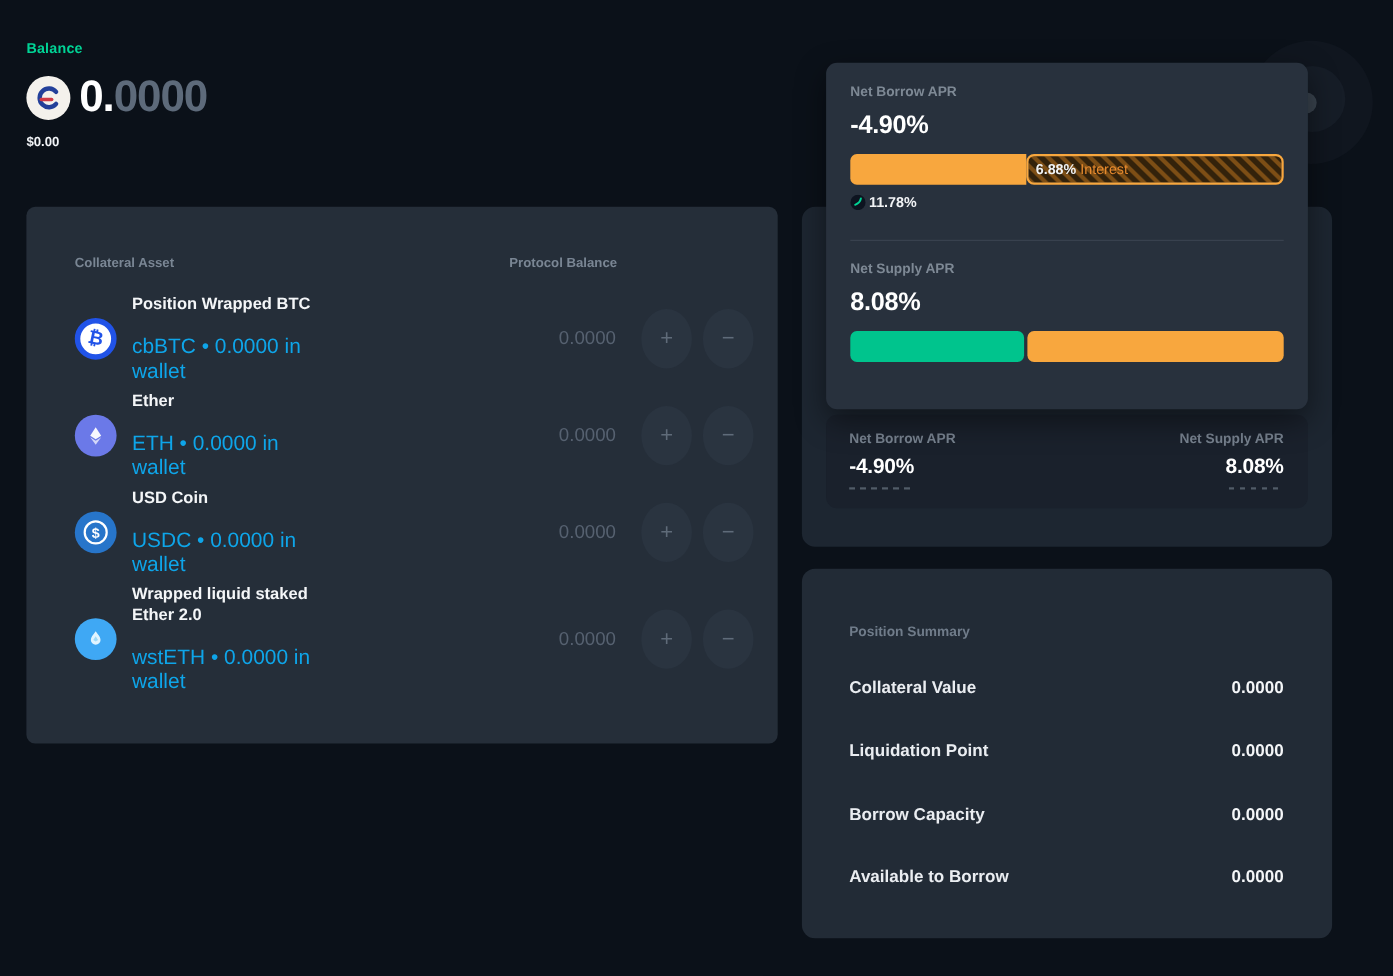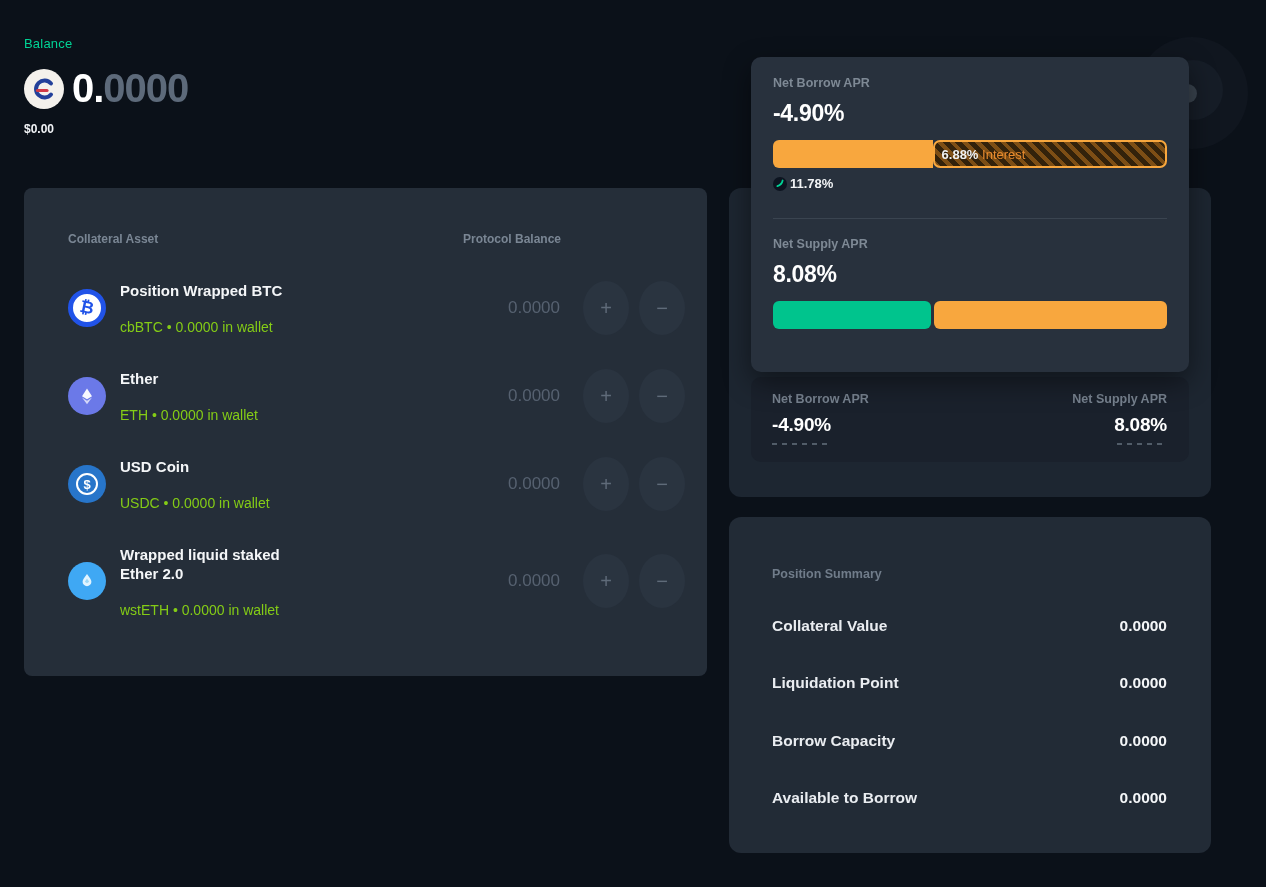--- a/index.html
+++ b/index.html
@@ -5,21 +5,21 @@
   * { margin:0; padding:0; box-sizing:border-box; }
   html,body { background:#0b1119; }
   body { font-family:"Liberation Sans", sans-serif; }
   #app {
     position:relative; width:1266px; height:887px;
     background:#0b1119; overflow:hidden;
   }
   .abs { position:absolute; }
 
   
-  .balance-label { left:24px; top:36px; font-size:13px; font-weight:normal; color:#00d395; letter-spacing:.2px; }
+  .balance-label { left:24px; top:36px; font-size:13px; font-weight:bold; color:#00d395; letter-spacing:.2px; }
   .balance-row { left:24px; top:66px; display:flex; align-items:center; gap:8px; }
   .balance-coin { width:40px; height:40px; border-radius:50%; background:#f4f1ec; display:flex; align-items:center; justify-content:center; }
   .balance-value { font-size:40px; font-weight:bold; color:#fff; letter-spacing:-1px; }
   .balance-value .frac { color:#5d6a7a; }
   .balance-usd { left:24px; top:122px; font-size:12px; font-weight:bold; color:#f2f4f7; }
 
   
   .ghost-circle-outer { left:1136px; top:37px; width:112px; height:112px; border-radius:50%; background:#10161f; }
   .ghost-circle { left:1163px; top:60px; width:60px; height:60px; border-radius:50%; background:#161d27; }
   .ghost-dot { left:1178px; top:84px; width:19px; height:19px; border-radius:50%; background:#39434e; }
@@ -32,21 +32,21 @@
   .card-pos { left:729px; top:517px; width:482px; height:336px; background:#222b36; border-radius:12px; }
 
   
   .tbl-head { position:absolute; top:44px; left:0; width:100%; font-size:12px; font-weight:bold; color:#7a8694; }
   .tbl-head .h-asset { position:absolute; left:44px; top:0; }
   .tbl-head .h-balance { position:absolute; right:146px; top:0; }
   .asset-row { position:absolute; left:0; width:100%; height:58px; }
   .asset-icon { position:absolute; left:44px; top:50%; transform:translateY(-50%); width:38px; height:38px; border-radius:50%; }
   .asset-text { position:absolute; left:96px; top:50%; transform:translateY(-50%); max-width:185px; }
   .asset-name { font-size:15px; font-weight:bold; color:#f4f6f8; line-height:1.3; }
-  .asset-sub { font-size:14px; color:#84cc16; margin-top:18px; }
+  .asset-sub { font-size:19px; color:#0ea5e9; margin-top:18px; }
   .asset-bal { position:absolute; right:147px; top:50%; transform:translateY(-50%); font-size:17px; color:#566170; }
   .step-btn { position:absolute; top:50%; transform:translateY(-50%); width:46px; height:54px; border-radius:50%; background:#2a3440; border:none; color:#5f6b79; font-size:20px; line-height:1; cursor:pointer; display:flex; align-items:center; justify-content:center; font-family:"Liberation Sans",sans-serif; }
   .btn-plus { right:78px; }
   .btn-minus { right:22px; }
 
   
   .coin-cbbtc { background:#fff; border:5px solid #2153e8; display:flex; align-items:center; justify-content:center; }
   .coin-cbbtc span { color:#2153e8; font-weight:bold; font-size:17px; transform:rotate(12deg); }
   .coin-eth { background:#6b79e8; display:flex; align-items:center; justify-content:center; }
   .coin-usdc { background:#2775ca; display:flex; align-items:center; justify-content:center; }

